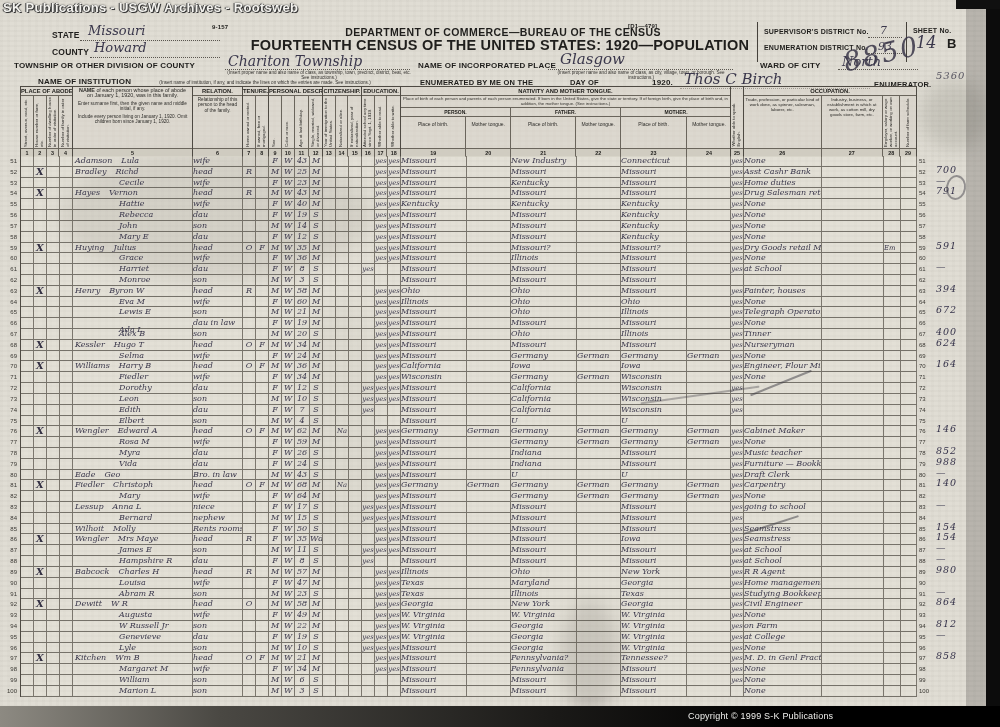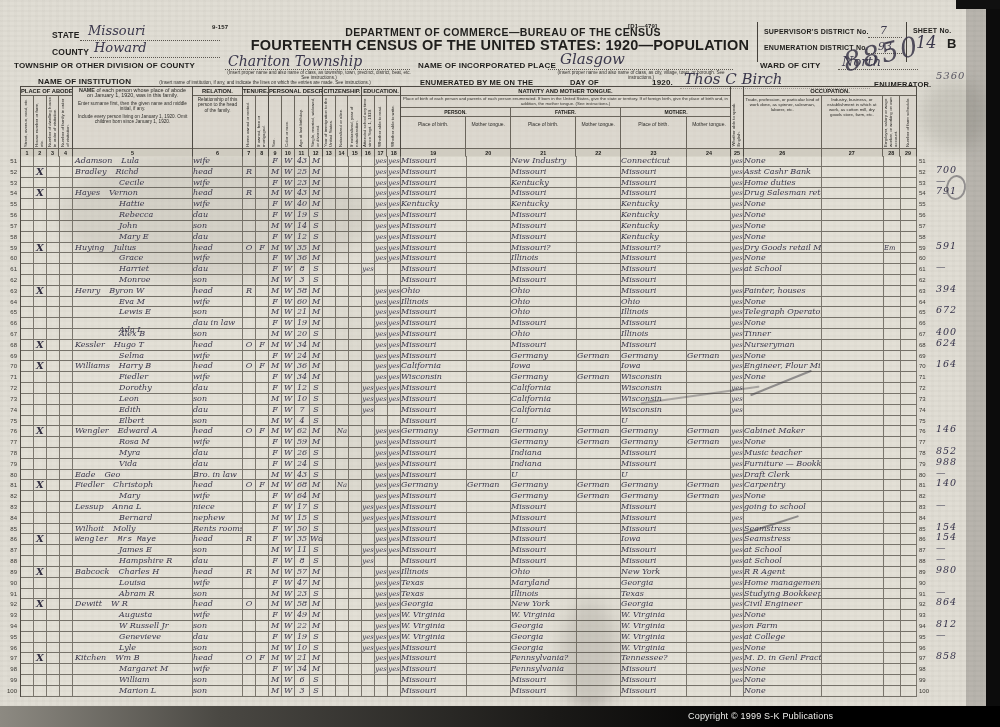--- a/index.html
+++ b/index.html
@@ -69,20 +69,21 @@
 </head>
 <body>
 
 <div class="paper">
 
   <div class="blob" style="left:60px;top:150px;width:310px;height:130px;background:rgba(100,95,88,.18);"></div>
   <div class="blob" style="left:300px;top:300px;width:80px;height:280px;background:rgba(100,95,88,.07);"></div>
   <div class="blob" style="left:560px;top:600px;width:60px;height:110px;background:rgba(85,80,74,.28);"></div>
   <div class="blob" style="left:920px;top:80px;width:70px;height:70px;background:rgba(90,86,80,.18);"></div>
 
+  <div class="watermark">SK Publications - USGW Archives - Rootsweb</div>
 
   <div class="abs plbl" style="left:212px;top:24px;font-size:6px;">9-157</div>
 
   <div class="abs plbl" style="left:52px;top:30px;font-size:8.5px;">STATE</div>
   <div class="abs hw" style="left:88px;top:23px;font-size:13px;">Missouri</div>
   <div class="dl" style="left:80px;top:39px;width:140px;"></div>
 
   <div class="abs plbl" style="left:52px;top:47px;font-size:8.5px;">COUNTY</div>
   <div class="abs hw" style="left:94px;top:40px;font-size:13px;">Howard</div>
   <div class="dl" style="left:90px;top:56px;width:130px;"></div>
@@ -1417,21 +1418,21 @@
         <div class="tc hw" style="width: 78px;">Seamstress</div>
         <div class="tc hw" style="width: 62px;"></div>
         <div class="tc hw sm" style="width: 17px;"></div>
         <div class="tc " style="width: 16px;"></div>
       </div>
       <div class="trow">
         <div class="tc " style="width: 13px;"></div>
         <div class="tc hw c xm" style="width: 13px;">X</div>
         <div class="tc " style="width: 13px;"></div>
         <div class="tc " style="width: 13px;"></div>
-        <div class="tc hw" style="width: 120px; font-family: Liberation Mono, monospace;"><span class="sur">Wengler</span><span class="giv">Mrs Maye</span></div>
+        <div class="tc hw" style="width: 120px;"><span class="sur">Wengler</span><span class="giv">Mrs Maye</span></div>
         <div class="tc hw" style="width: 50px;">head</div>
         <div class="tc hw c" style="width: 13px;">R</div>
         <div class="tc hw c" style="width: 13px;"></div>
         <div class="tc hw c" style="width: 13px;">F</div>
         <div class="tc hw c" style="width: 13px;">W</div>
         <div class="tc hw c" style="width: 15px;">35</div>
         <div class="tc hw c" style="width: 13px;">Wd</div>
         <div class="tc " style="width: 13px;"></div>
         <div class="tc hw c sm" style="width: 13px;"></div>
         <div class="tc " style="width: 13px;"></div>

